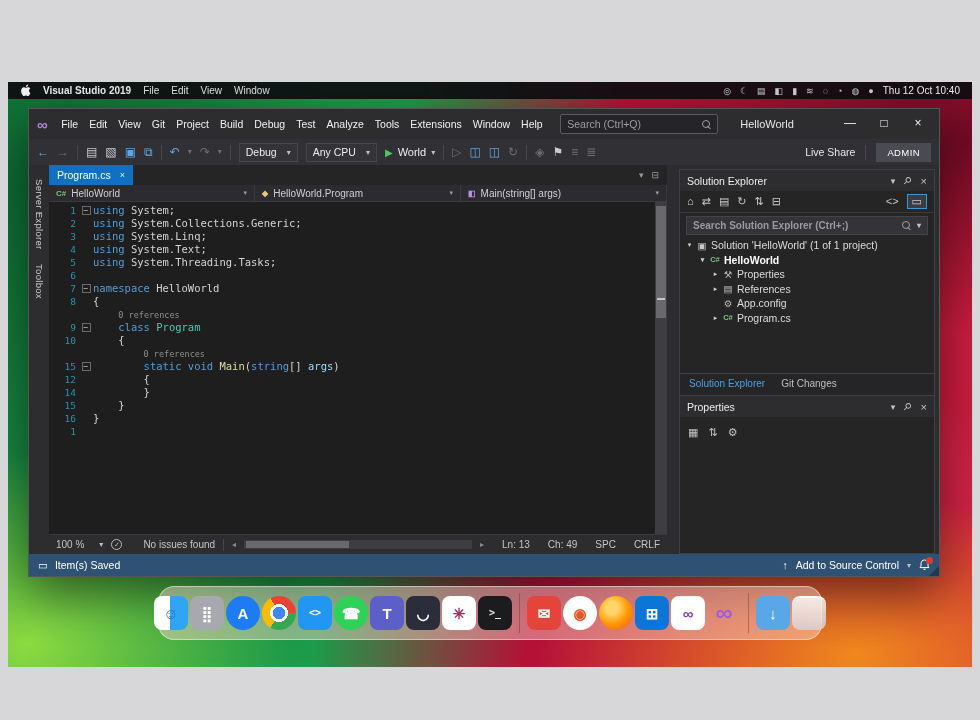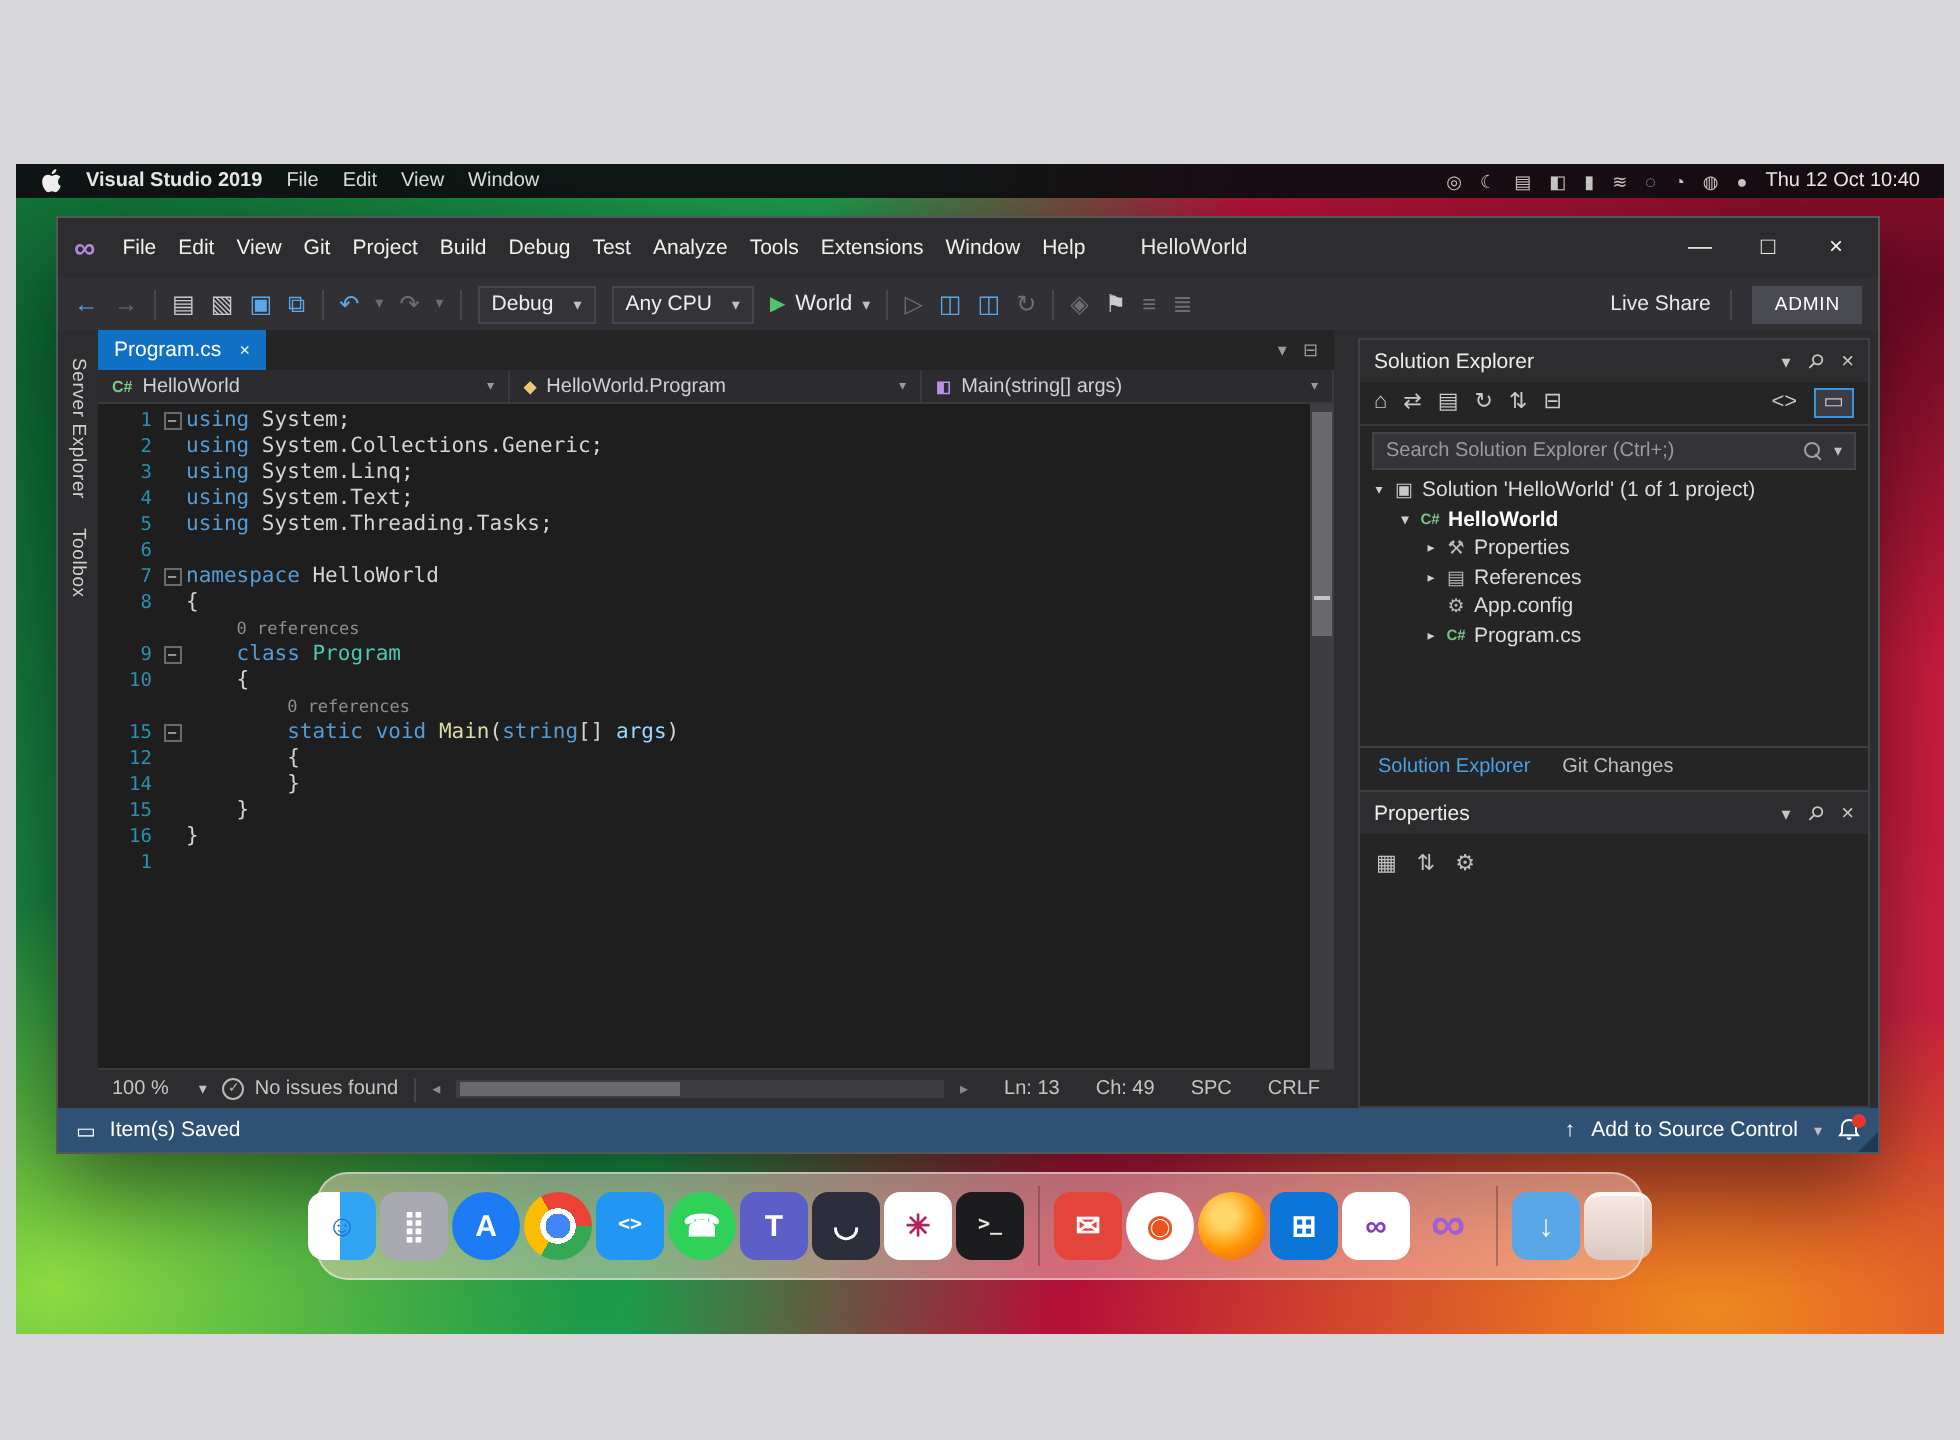--- a/index.html
+++ b/index.html
@@ -88,38 +88,38 @@
   .ref { color:#8e8e8e; font-size:8.5px; }
   .caret-bar { display:inline-block; width:1px; height:11px; background:#ececec; vertical-align:middle; }
 
   #vscroll { position:absolute; top:37px; right:0; bottom:0; width:12px; background:#3e3e42; }
   #vscroll .thumb { position:absolute; top:4px; left:1px; right:1px; height:112px; background:#68686d; }
   #vscroll .caret-marker { position:absolute; top:96px; left:2px; right:2px; height:2px; background:#c5c5c5; }
 
   #ed-status { position:absolute; left:20px; top:425px; width:618px; height:20px; background:#2d2d30; border-top:1px solid #3a3a3e;
     display:flex; align-items:center; gap:8px; padding:0 7px; font-size:10px; color:#c5c5c5; }
   .zoom { display:flex; align-items:center; gap:15px; }
-  .issues { display:flex; align-items:center; gap:5px; }
+  .issues { display:flex; align-items:center; gap:21px; }
   .issues-ic { width:11px; height:11px; border:1px solid #b9b9b9; border-radius:50%; font-size:7px; line-height:9px; text-align:center; color:#b9b9b9; }
   .vline { width:1px; height:12px; background:#46464c; }
   .hsb { flex:1; height:9px; background:#3e3e42; position:relative; }
   .hsb .hthumb { position:absolute; left:2px; top:1px; bottom:1px; width:45%; background:#68686d; }
   .scroll-arrow { font-size:8px; color:#8a8a90; }
   #ed-status .stat { margin-left:10px; }
 
   
   #panel { position:absolute; left:650px; top:60px; width:256px; height:385px; background:#252526; border:1px solid #3f3f46; font-size:10.5px; }
   .p-header { height:21px; display:flex; align-items:center; padding:0 7px; color:#ececec; font-size:10.5px; background:#2d2d30; }
   .p-hicons { margin-left:auto; display:flex; align-items:center; gap:9px; color:#c5c5c5; font-size:9px; }
   .pin { display:inline-block; transform:rotate(45deg); font-size:10px; }
   #se-toolbar { height:22px; display:flex; align-items:center; gap:8px; padding:0 7px; color:#c8c8c8; font-size:11px; border-bottom:1px solid #39393e; }
   .se-tbtn { line-height:1; }
   .se-tbtn.hl { border:1px solid #3a96dd; background:#3c3c44; padding:1px 4px; }
   .se-spacer { flex:1; }
-  #se-search { margin:3px 6px; height:19px; background:#333338; border:1px solid #434349; display:flex; align-items:center; gap:6px; padding:0 6px; color:#9a9aa0; font-size:10px; }
+  #se-search { margin:3px 6px; height:19px; background:#333338; border:1px solid #434349; display:flex; align-items:center; gap:6px; padding:0 6px; color:#9a9aa0; font-size:10px;font-weight:bold; }
   #se-search .ph { flex:1; }
   .mag { position:relative; width:9px; height:9px; flex:none; color:#9d9da2; }
   .mag::before { content:""; position:absolute; left:0; top:0; width:6px; height:6px; border:1px solid currentColor; border-radius:50%; }
   .mag::after { content:""; position:absolute; width:4px; height:1px; background:currentColor; transform:rotate(45deg); left:5px; top:7px; }
 
   #se-tree { margin-top:3px; }
   .trow { height:14.5px; display:flex; align-items:center; font-size:10.5px; color:#dcdcdc; }
   .trow.bold { font-weight:bold; color:#ffffff; }
   .t-arrow { width:11px; flex:none; text-align:center; font-size:7px; color:#cfcfcf; }
   .t-icon { width:14px; flex:none; text-align:center; font-size:9.5px; margin-right:2px; color:#b9b9b9; }
@@ -203,20 +203,24 @@
           <span class="vs-menu">Project</span>
           <span class="vs-menu">Build</span>
           <span class="vs-menu">Debug</span>
           <span class="vs-menu">Test</span>
           <span class="vs-menu">Analyze</span>
           <span class="vs-menu">Tools</span>
           <span class="vs-menu">Extensions</span>
           <span class="vs-menu">Window</span>
           <span class="vs-menu">Help</span>
         </span>
+      <span id="vs-search">
+        <span>Search (Ctrl+Q)</span>
+        <span class="mag"></span>
+      </span>
       <span id="vs-wintitle">HelloWorld</span>
       <span id="win-btns">
         <span class="winbtn">—</span>
         <span class="winbtn">□</span>
         <span class="winbtn">×</span>
       </span>
     </div>
 
     <div id="vs-toolbar">
       <span id="tb-items" style="display:flex;align-items:center;gap:8px;">

